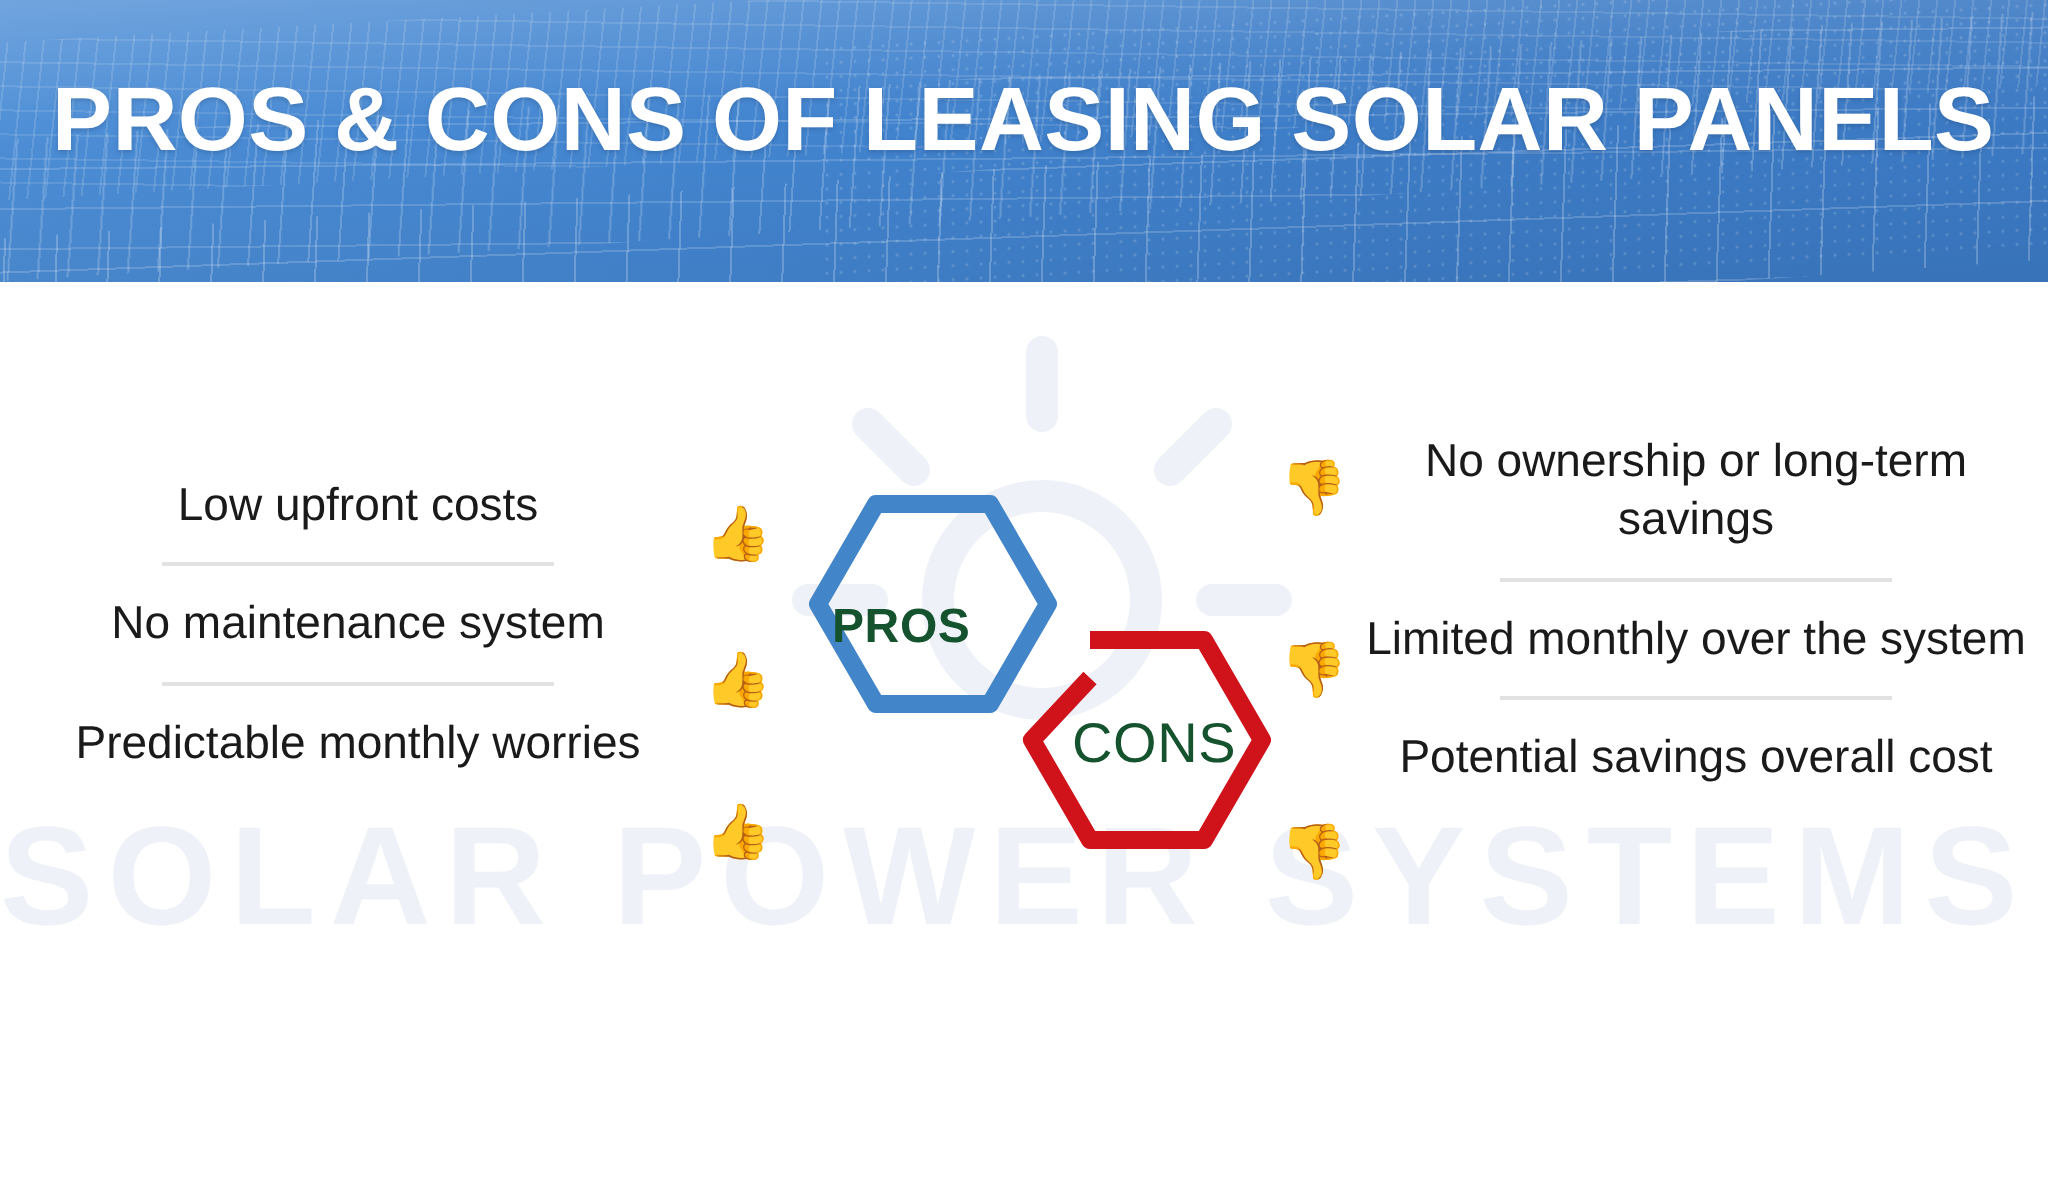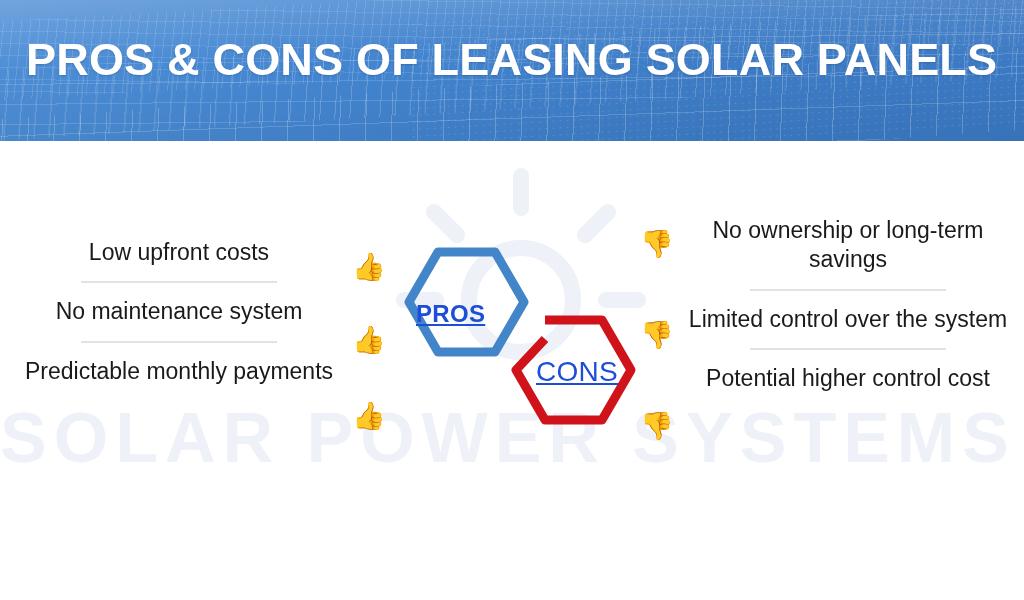--- a/index.html
+++ b/index.html
@@ -194,23 +194,22 @@
   .hex-stage {
     position: absolute;
     left: 380px;
     top: 240px;
     width: 270px;
     height: 190px;
   }
   .hex-label {
     position: absolute;
     font-weight: bold;
-    color: #1d4ed8;
+    color: #14532d;
     white-space: nowrap;
-    text-decoration: underline;
   }
   .hex-label-pros {
     left: 416px;
     top: 300px;
     font-size: 24px;
     letter-spacing: 0.3px;
   }
   .hex-label-cons {
     left: 536px;
     top: 336px;
@@ -251,39 +250,39 @@
   <div class="pros-col">
     <div class="item item-pros">
       <div class="item-text">Low upfront costs</div>
     </div>
     <div class="divider"></div>
     <div class="item item-pros">
       <div class="item-text">No maintenance system</div>
     </div>
     <div class="divider"></div>
     <div class="item item-pros">
-      <div class="item-text">Predictable monthly payments</div>
+      <div class="item-text">Predictable monthly worries</div>
     </div>
   </div>
 
   <span class="thumb thumb-up" style="top:254px;">👍</span>
   <span class="thumb thumb-up" style="top:327px;">👍</span>
   <span class="thumb thumb-up" style="top:403px;">👍</span>
 
   <div class="cons-col">
     <div class="item item-cons">
       <div class="item-text">No ownership or long-term savings</div>
     </div>
     <div class="divider"></div>
     <div class="item item-cons">
-      <div class="item-text">Limited control over the system</div>
+      <div class="item-text">Limited monthly over the system</div>
     </div>
     <div class="divider"></div>
     <div class="item item-cons">
-      <div class="item-text">Potential higher control cost</div>
+      <div class="item-text">Potential savings overall cost</div>
     </div>
   </div>
 
   <span class="thumb thumb-down" style="top:231px;">👎</span>
   <span class="thumb thumb-down" style="top:322px;">👎</span>
   <span class="thumb thumb-down" style="top:413px;">👎</span>
 
   <svg class="hex-stage" viewBox="0 0 270 190" xmlns="http://www.w3.org/2000/svg">
 
     <polygon points="58,12 115,12 144,62 115,112 58,112 29,62" fill="none" stroke="#4285c8" stroke-width="9" stroke-linejoin="round"></polygon>

